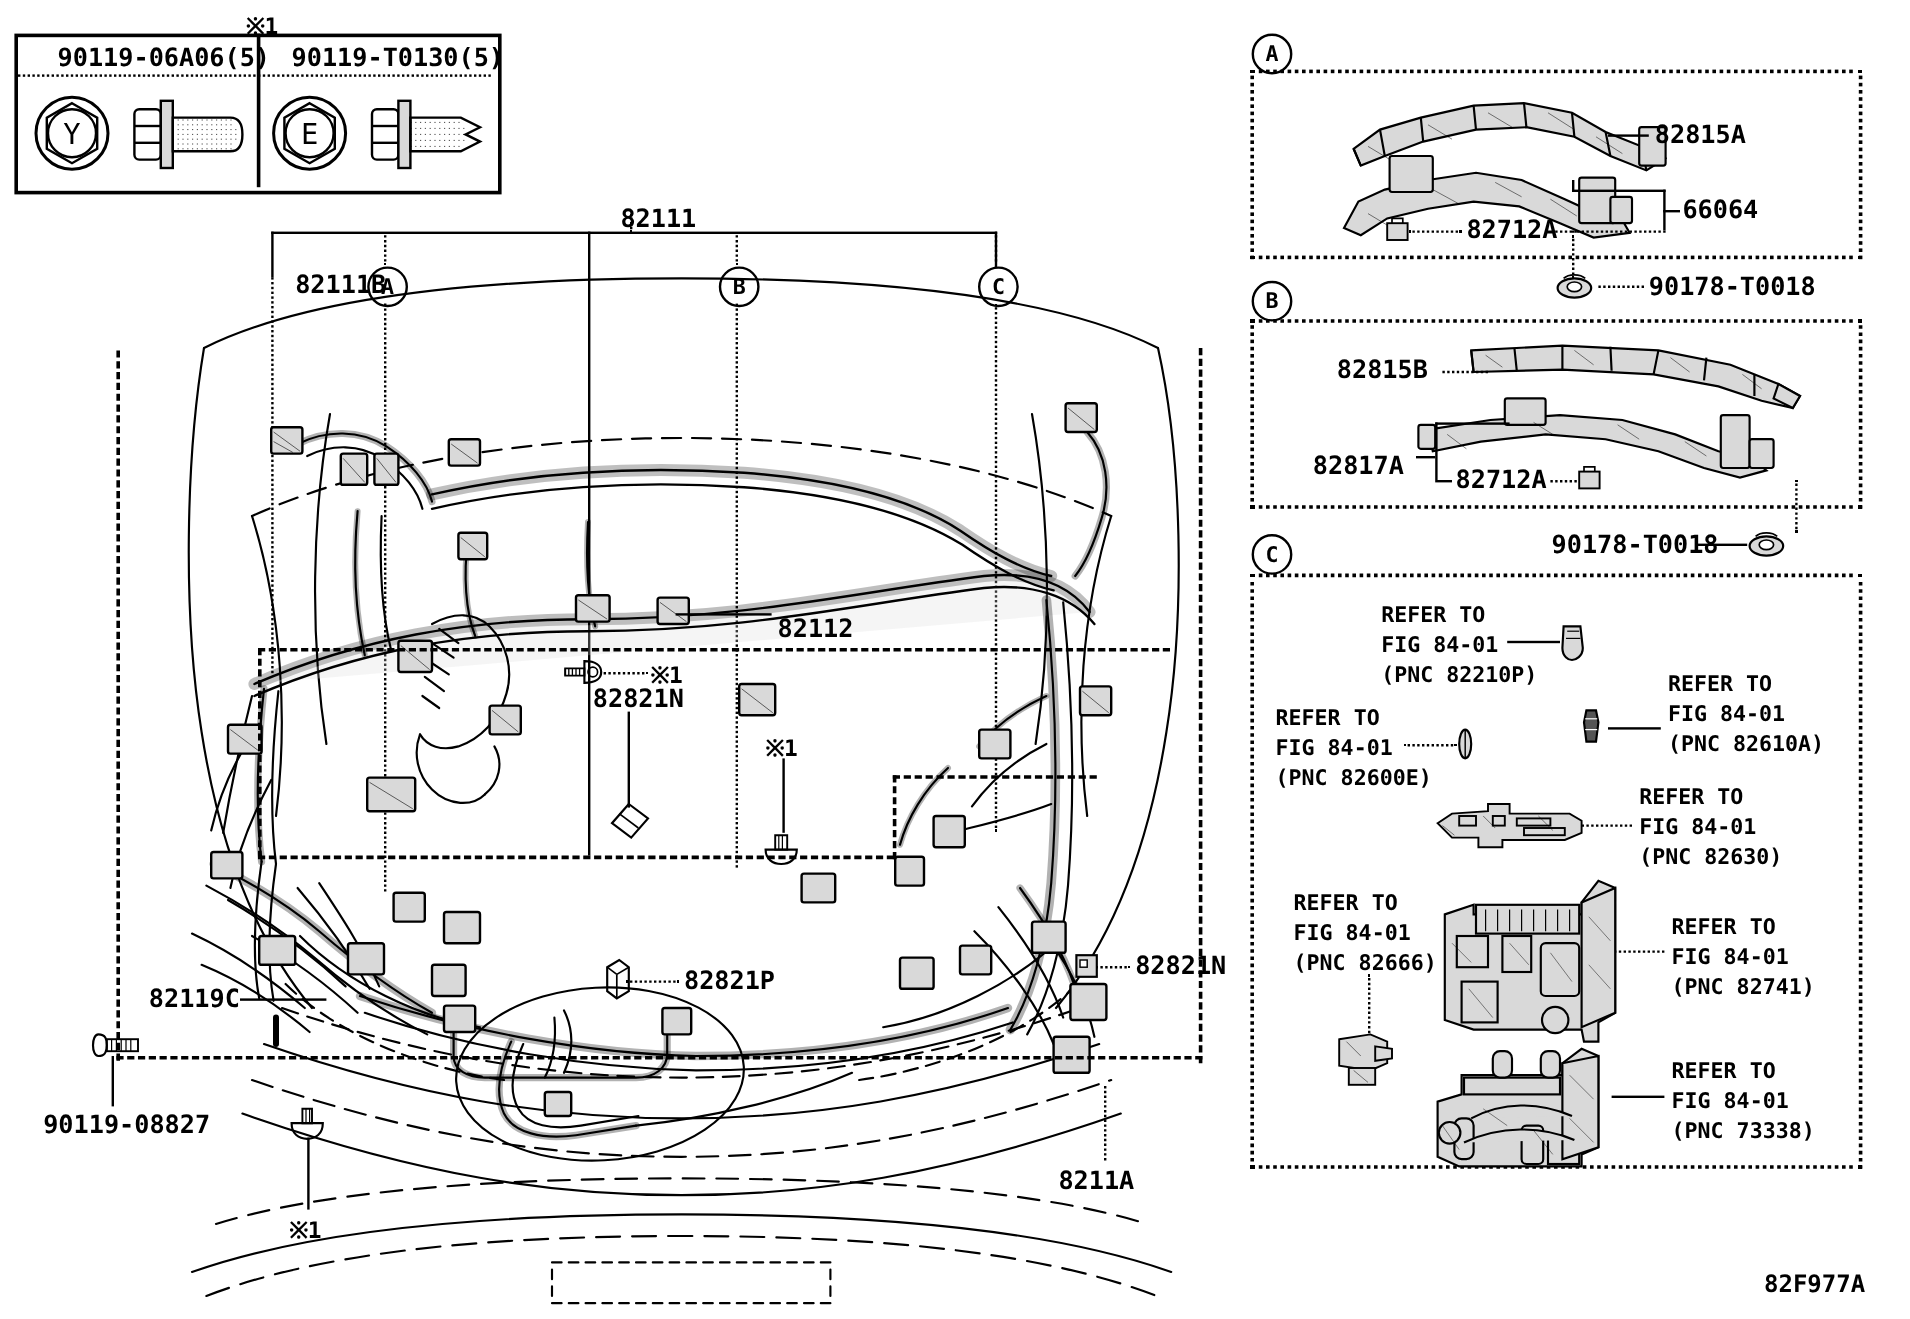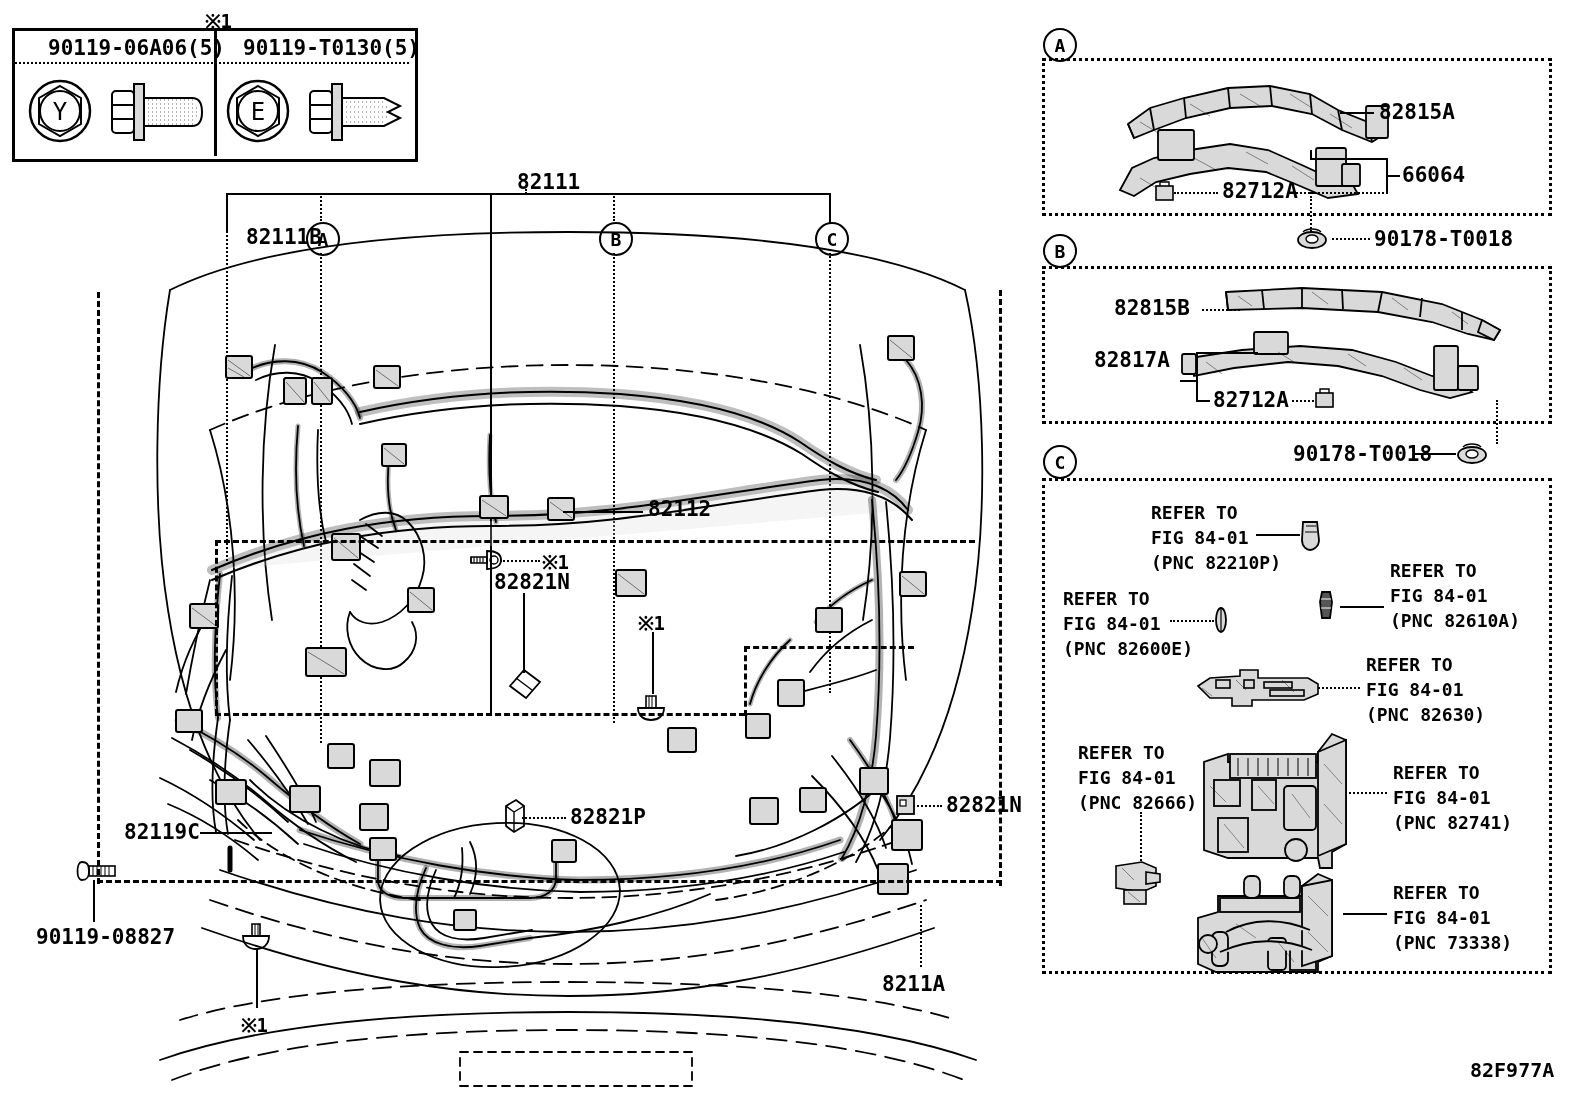--- a/index.html
+++ b/index.html
@@ -268,21 +268,21 @@
     <line x1="274" y1="358" x2="298" y2="378"></line>
     <line x1="132" y1="428" x2="156" y2="446"></line>
     <line x1="350" y1="412" x2="372" y2="430"></line>
     <line x1="248" y1="472" x2="284" y2="494"></line>
     <line x1="558" y1="394" x2="584" y2="414"></line>
   </g>
 </svg>
 
 <div>
 
-  <div class="lbl pn" style="left:648px;top:497px;">82112</div>
+  <div class="lbl pn" style="left:648px;top:512px;">82112</div>
   <div class="hl" style="left:563px;top:511px;width:80px;"></div>
 
   <svg width="90" height="30" style="left:463px;top:545px;">
     <path d="M8 12 L24 12 L24 18 L8 18 Z" fill="none" stroke="#000" stroke-width="1.6"></path>
     <path d="M8 12 L8 18 M11 12 L11 18 M14 12 L14 18 M17 12 L17 18 M20 12 L20 18" stroke="#000" stroke-width="1.1"></path>
     <path d="M24 6 C 34 6, 38 10, 38 15 C 38 20, 34 24, 24 24 Z" fill="none" stroke="#000" stroke-width="1.8"></path>
     <circle cx="31" cy="15" r="4" fill="none" stroke="#000" stroke-width="1.4"></circle>
   </svg>
   <div class="dotl" style="left:500px;top:560px;width:40px;"></div>
   <div class="lbl xm" style="left:542px;top:549px;">※1</div>
@@ -452,21 +452,21 @@
       <line x1="24" y1="82" x2="40" y2="94"></line>
         <line x1="96" y1="72" x2="112" y2="82"></line>
       <line x1="166" y1="74" x2="184" y2="86"></line>
         <line x1="222" y1="88" x2="240" y2="100"></line>
     </g>
   </svg>
 
   <div class="lbl pn" style="left:1114px;top:296px;">82815B</div>
   <div class="dotl" style="left:1202px;top:309px;width:38px;"></div>
 
-  <div class="lbl pn" style="left:1094px;top:348px;">82817A</div>
+  <div class="lbl pn" style="left:1094px;top:376px;">82817A</div>
   <div class="hl" style="left:1180px;top:380px;width:16px;"></div>
   <div class="vl" style="left:1196px;top:352px;height:48px;"></div>
   <div class="hl" style="left:1196px;top:352px;width:62px;"></div>
   <div class="hl" style="left:1196px;top:400px;width:14px;"></div>
 
   <div class="lbl pn" style="left:1213px;top:388px;">82712A</div>
   <div class="dotl" style="left:1292px;top:400px;width:22px;"></div>
   <svg width="26" height="24" style="left:1312px;top:387px;">
     <rect x="4" y="6" width="17" height="14" fill="#d9d9d9" stroke="#000" stroke-width="1.6"></rect>
     <path d="M8 6 L8 2 L17 2 L17 6" fill="none" stroke="#000" stroke-width="1.4"></path>

